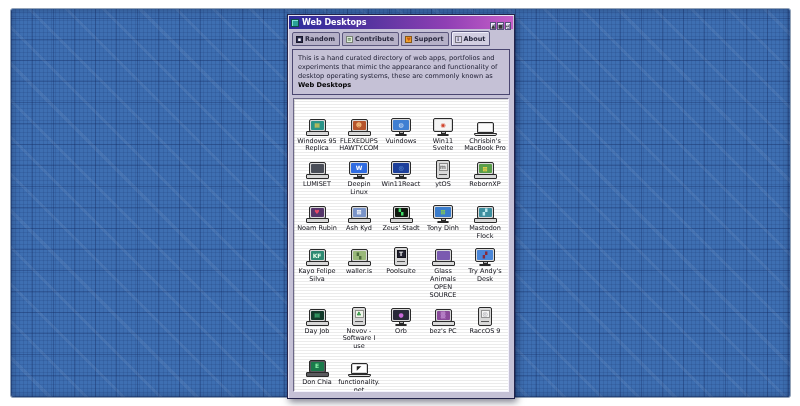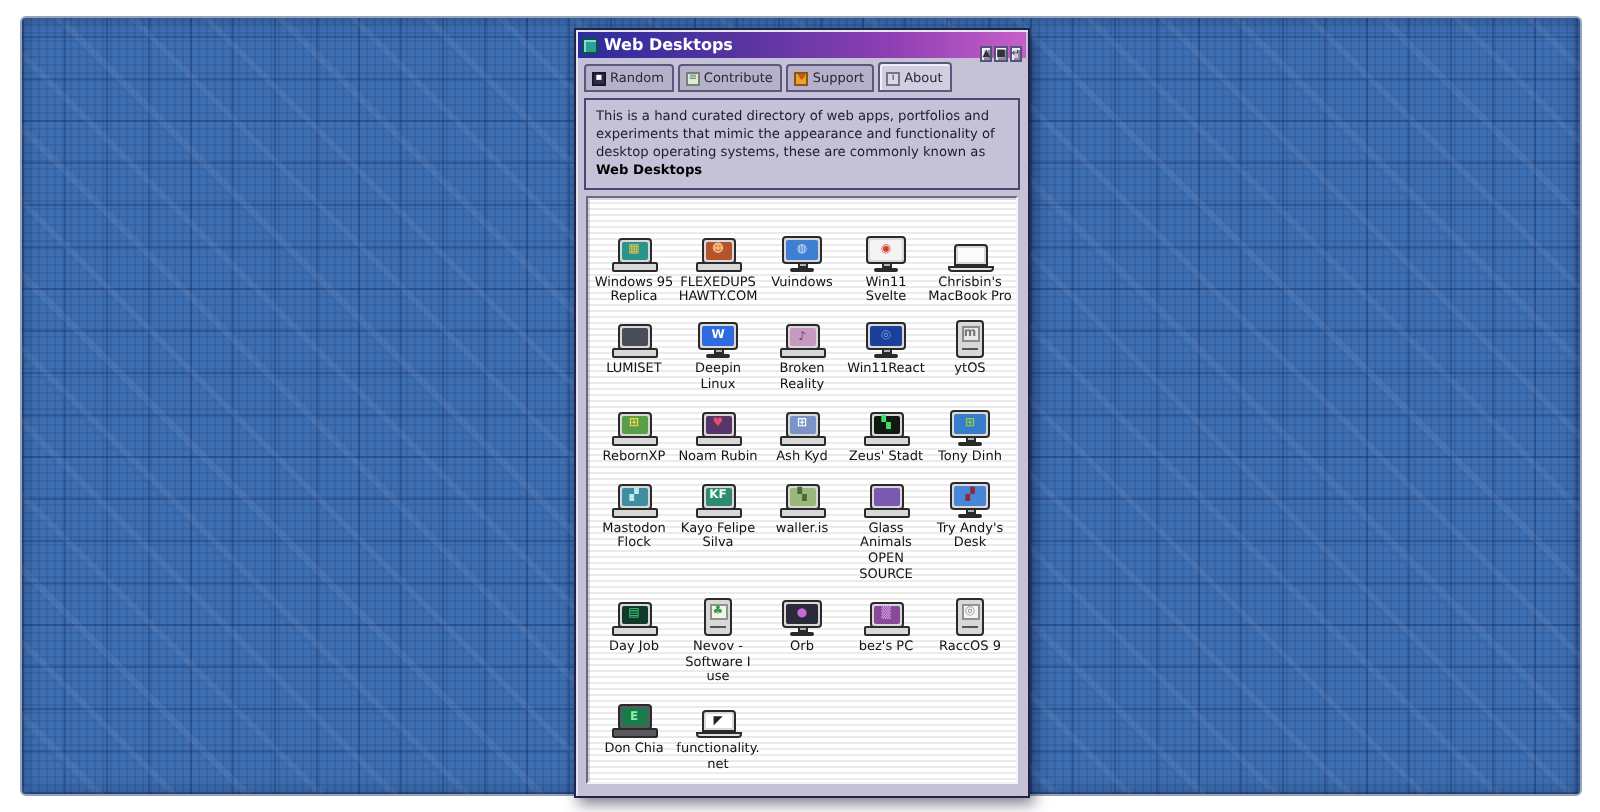--- a/index.html
+++ b/index.html
@@ -38,21 +38,21 @@
   .title-text { color:#ffffff; font-size:8px; font-weight:bold; line-height:1;
     white-space:nowrap; flex:1 1 auto; }
   .win-btn { width:10px; height:10px; flex:0 0 auto; margin-left:1px;
     background:#cdc9dc; border:1px solid #56527a;
     box-shadow: inset 1px 1px 0 #f0eefa, inset -1px -1px 0 #8d89a8;
     font-size:5px; line-height:8px; text-align:center; color:#333; cursor:pointer; }
 
   
   .tabbar { display:flex; align-items:flex-end; gap:2px; padding:3px 4px 0 4px; height:17px; flex:0 0 auto; }
   .tab { display:inline-flex; align-items:center; gap:2px;
-    padding:2px 4px 2px 3px; font-size:6.5px; font-weight:normal; color:#26263c;
+    padding:2px 4px 2px 3px; font-size:6.5px; font-weight:bold; color:#26263c;
     background:#b6b1c8; border:1px solid #5b577d; border-radius:2px 2px 0 0; cursor:pointer; }
   .tab.active { background:#d2cee1; box-shadow: inset 1px 1px 0 #f0eefa; padding-top:3px; }
   .tab-ic { width:7px; height:7px; border:1px solid rgba(0,0,0,.45);
     font-size:5px; line-height:5px; text-align:center; overflow:hidden; }
 
   
   .desc {
     margin:3px 4px 2px 4px; border:1px solid #4a4670; padding:4px 5px;
     font-size:6.6px; line-height:1.35; color:#1c1c30; flex:0 0 auto;
   }
@@ -198,29 +198,20 @@
           <span class="m-mon" style="background: rgb(216, 216, 216);">
             <span class="scr" style="background: rgb(47, 107, 224); color: rgb(255, 255, 255);">W</span>
           </span>
           <span class="m-neck"></span>
           <span class="m-foot"></span>
         </span>
         <span class="lbl">Deepin Linux</span>
       </div>
       <div class="cell">
         <span class="ic">
-          <span class="d-mon" style="background: rgb(216, 216, 216);">
-            <span class="scr" style="background: rgb(199, 154, 194); color: rgb(90, 58, 90);">♪</span>
-          </span>
-          <span class="d-base" style="background: rgb(216, 216, 216);"></span>
-        </span>
-        <span class="lbl">Broken Reality</span>
-      </div>
-      <div class="cell">
-        <span class="ic">
           <span class="m-mon" style="background: rgb(216, 216, 216);">
             <span class="scr" style="background: rgb(29, 63, 154); color: rgb(111, 168, 232);">◎</span>
           </span>
           <span class="m-neck"></span>
           <span class="m-foot"></span>
         </span>
         <span class="lbl">Win11React</span>
       </div>
       <div class="cell">
         <span class="ic">
@@ -299,20 +290,29 @@
         <span class="ic">
           <span class="d-mon" style="background: rgb(216, 216, 216);">
             <span class="scr" style="background: rgb(154, 184, 122); color: rgb(74, 106, 58);">▚</span>
           </span>
           <span class="d-base" style="background: rgb(216, 216, 216);"></span>
         </span>
         <span class="lbl">waller.is</span>
       </div>
       <div class="cell">
         <span class="ic">
+          <span class="c-box" style="background: rgb(216, 216, 216);">
+            <span class="scr" style="background: rgb(34, 34, 48); color: rgb(240, 240, 240);">T</span>
+            <span class="c-slot"></span>
+          </span>
+        </span>
+        <span class="lbl">Poolsuite</span>
+      </div>
+      <div class="cell">
+        <span class="ic">
           <span class="d-mon" style="background: rgb(216, 216, 216);">
             <span class="scr" style="background: rgb(122, 90, 176); color: rgb(0, 0, 0);"></span>
           </span>
           <span class="d-base" style="background: rgb(216, 216, 216);"></span>
         </span>
         <span class="lbl">Glass Animals OPEN SOURCE</span>
       </div>
       <div class="cell">
         <span class="ic">
           <span class="m-mon" style="background: rgb(216, 216, 216);">

